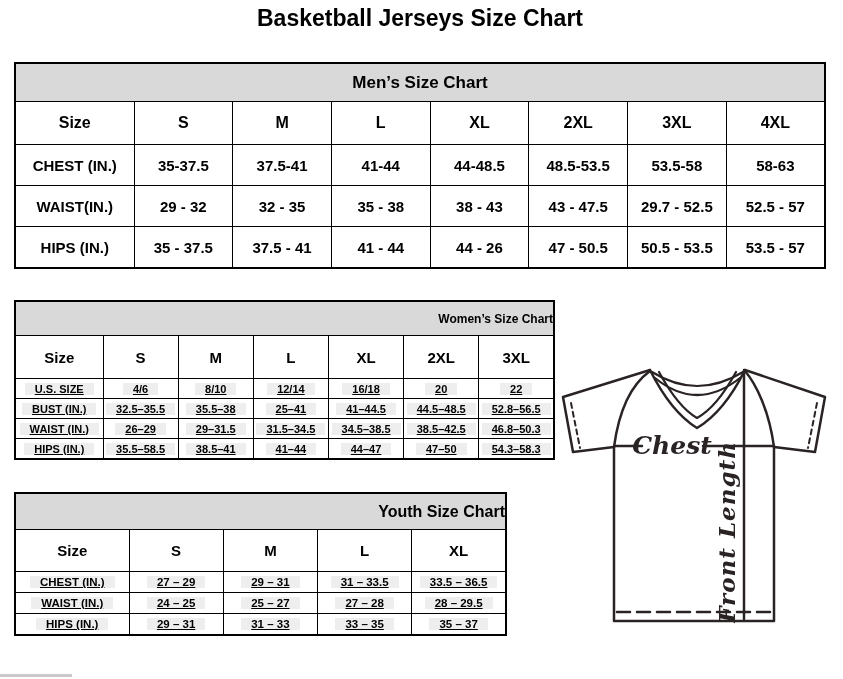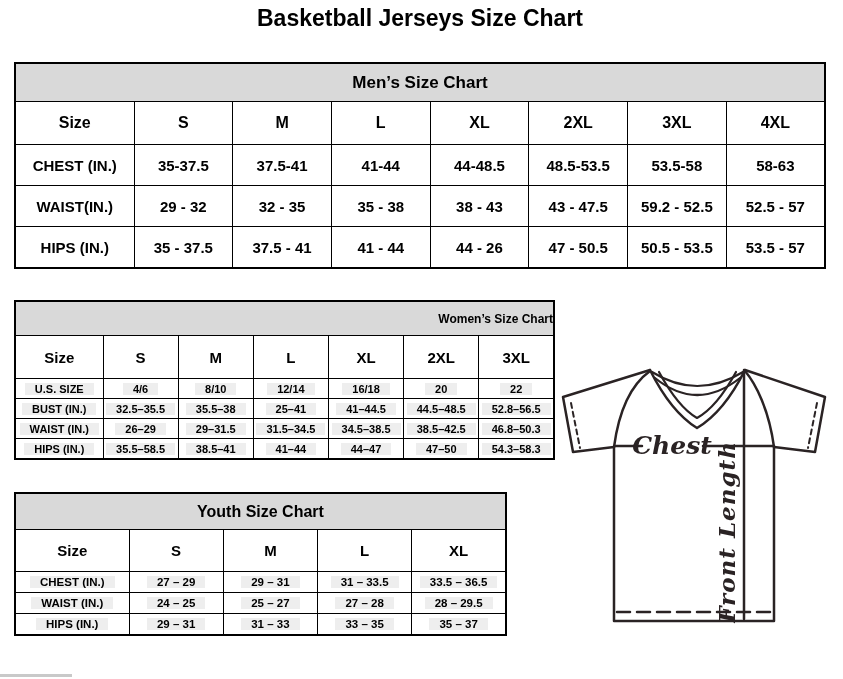--- a/index.html
+++ b/index.html
@@ -41,25 +41,25 @@
   #men tr.band td{height:37px;}
   #men tr.cols th{height:42px;font-size:16px;}
   #men tr.data td{height:40px;font-size:15px;}
 
   #women{left:14px;top:300px;width:541px;}
   #women tr.band td{height:33px;font-size:12px;text-align:right;}
   #women tr.cols th{height:42px;font-size:15px;}
   #women tr.data td{height:19px;font-size:11px;}
 
   #youth{left:14px;top:492px;width:493px;}
-  #youth tr.band td{height:35px;font-size:16px;}
+  #youth tr.band td{height:35px;font-size:16px;text-align:right;}
   #youth tr.cols th{height:41px;font-size:15px;}
   #youth tr.data td{height:20px;font-size:11.5px;}
 
-  .hl{background:var(--hl-bg,#eeeeee);padding:0 10px;}
+  .hl{background:var(--hl-bg,#eeeeee);padding:0 10px;text-decoration:underline;}
 
   .jersey{
     position:absolute;left:558px;top:360px;
     width:282px;height:314px;
     color:var(--diagram-stroke,#2a2324);
   }
   .jersey text{
     fill:currentColor;
     font-family:"DejaVu Serif", serif;
     font-style:italic;
@@ -112,21 +112,21 @@
           <td>53.5-58</td>
           <td>58-63</td>
         </tr>
         <tr class="data">
           <td>WAIST(IN.)</td>
           <td>29 - 32</td>
           <td>32 - 35</td>
           <td>35 - 38</td>
           <td>38 - 43</td>
           <td>43 - 47.5</td>
-          <td>59.2 - 52.5</td>
+          <td>29.7 - 52.5</td>
           <td>52.5 - 57</td>
         </tr>
         <tr class="data">
           <td>HIPS (IN.)</td>
           <td>35 - 37.5</td>
           <td>37.5 - 41</td>
           <td>41 - 44</td>
           <td>44 - 26</td>
           <td>47 - 50.5</td>
           <td>50.5 - 53.5</td>

